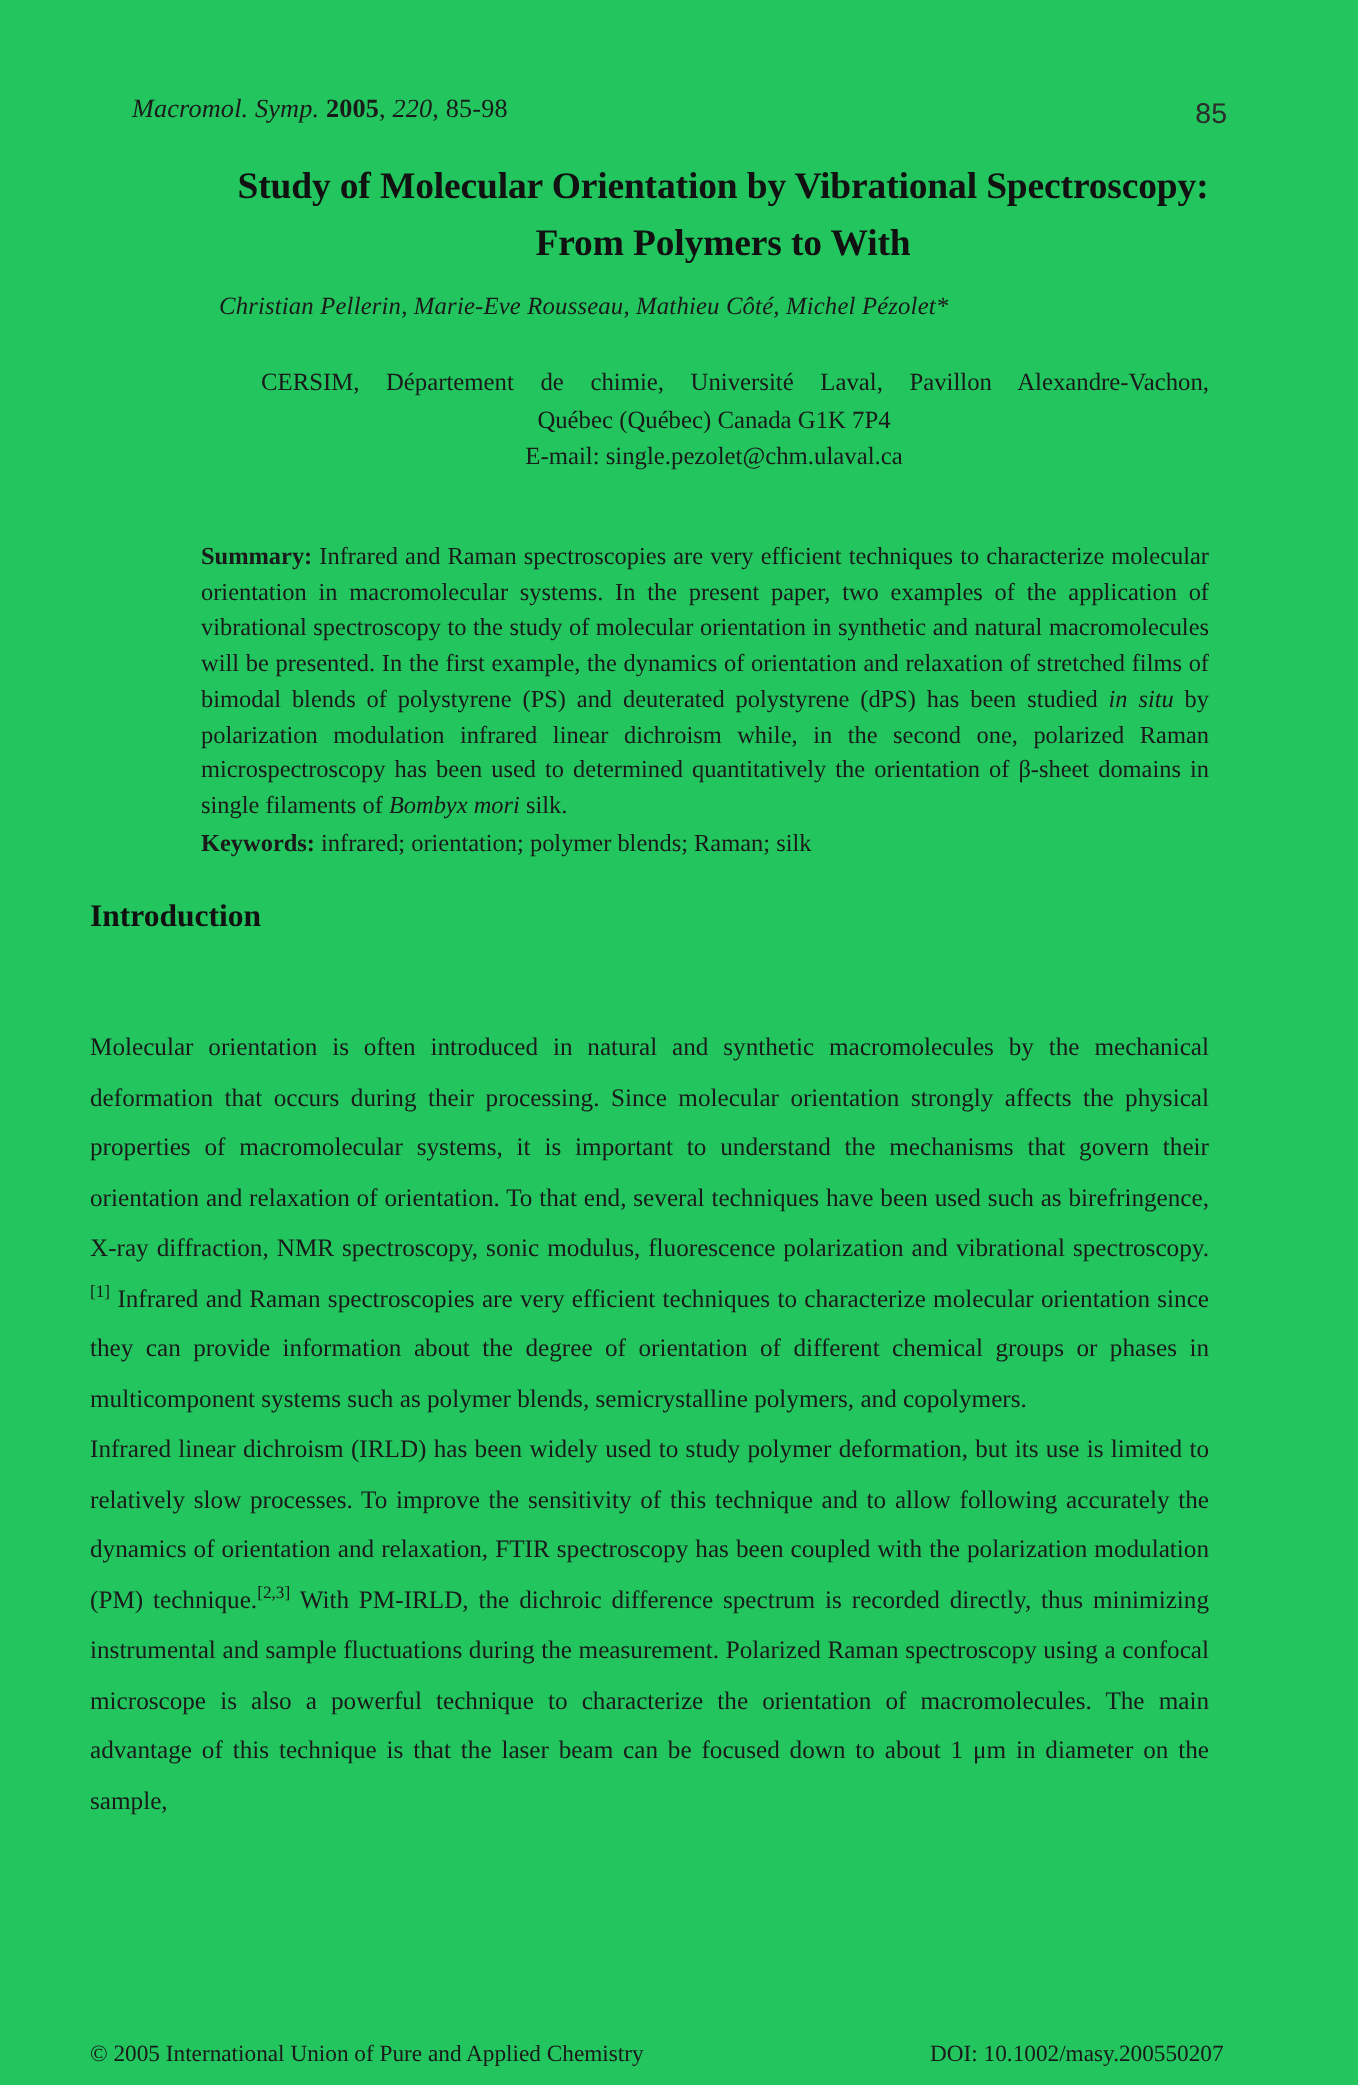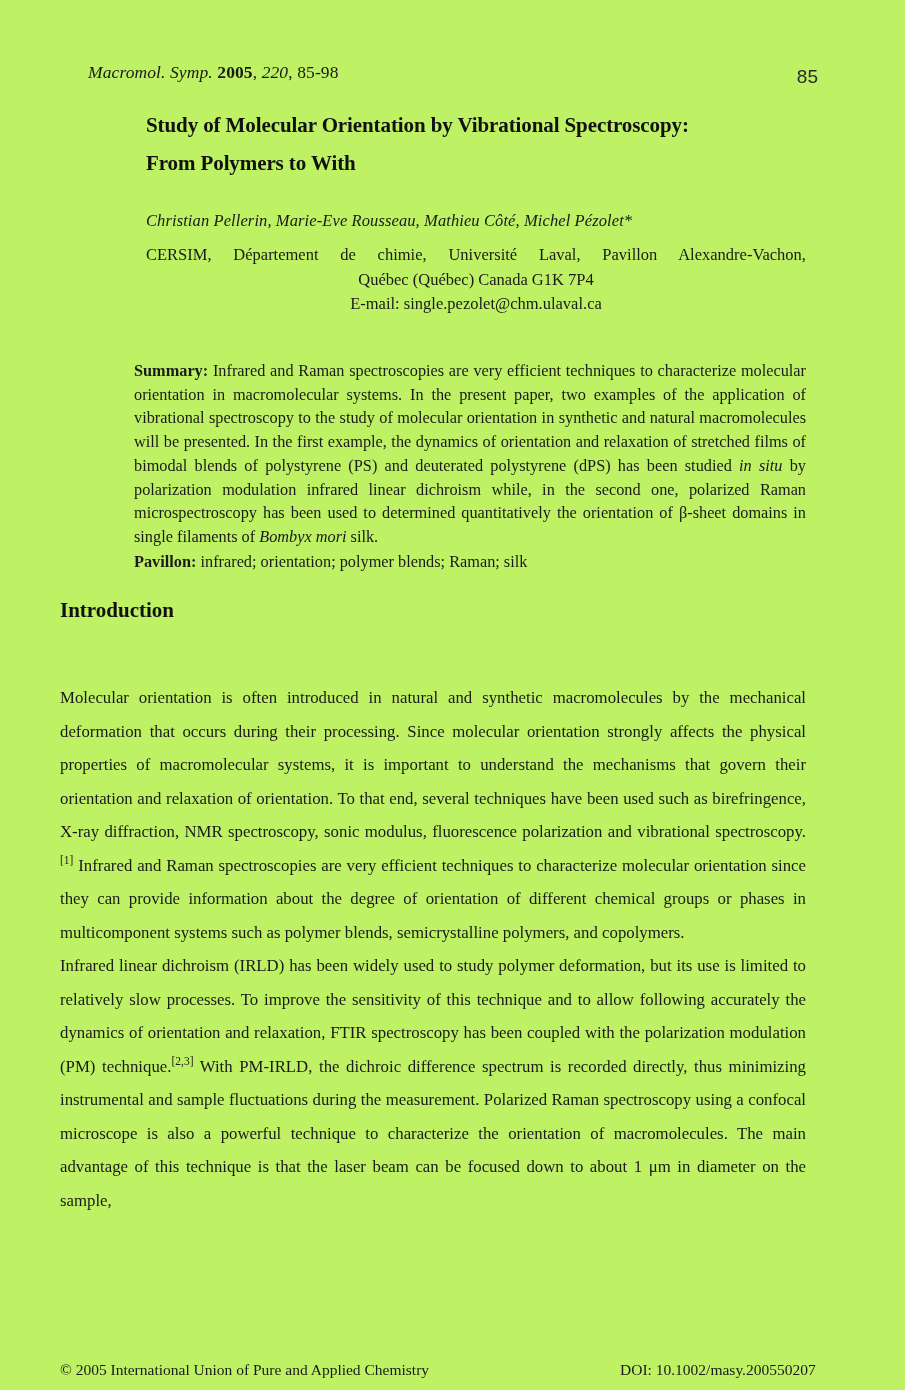--- a/index.html
+++ b/index.html
@@ -15,21 +15,21 @@
     font-family: "Liberation Serif", "DejaVu Serif", serif;
     color: #1a1a1a;
     overflow: hidden;
   }
 
   .page {
     position: absolute;
     left: 0; top: 0;
     width: 905px;
     height: 1390px;
-    background: #bef264;
+    background: #22c55e;
   }
 
   
   .runhead {
     position: absolute;
     left: 88px;
     top: 62px;
     width: 730px;
     height: 24px;
   }
@@ -64,50 +64,52 @@
   }
 
   
   .title-block {
     position: absolute;
     left: 146px;
     top: 106px;
     width: 672px;
   }
   .title-line {
-    font-size: 21px;
+    font-size: 25px;
     font-weight: bold;
     line-height: 38px;
     letter-spacing: -0.1px;
     color: #111;
+    text-align: center;
   }
 
   
   .authors {
     position: absolute;
     left: 146px;
-    top: 211px;
+    top: 194px;
     width: 672px;
     font-size: 16.5px;
     font-style: italic;
     letter-spacing: 0.1px;
   }
 
   
   .affiliation {
     position: absolute;
     left: 146px;
     top: 243px;
     width: 660px;
     font-size: 16.5px;
     line-height: 24.5px;
   }
   .affil-justified {
     text-align: justify;
     text-align-last: justify;
+    margin-left: 28px;
   }
   .affil-plain { text-align: center; }
 
   
   .summary {
     position: absolute;
     left: 134px;
     top: 331px;
     width: 672px;
     font-size: 16.3px;
@@ -200,21 +202,21 @@
   <div class="authors">Christian Pellerin, Marie-Eve Rousseau, Mathieu Côté, Michel Pézolet*</div>
 
   <div class="affiliation">
     <div class="affil-justified">CERSIM, Département de chimie, Université Laval, Pavillon Alexandre-Vachon,</div>
     <div class="affil-plain">Québec (Québec) Canada G1K 7P4</div>
     <div class="affil-plain">E-mail: single.pezolet@chm.ulaval.ca</div>
   </div>
 
   <div class="summary"><b>Summary:</b><span> Infrared and Raman spectroscopies are very efficient techniques to characterize molecular orientation in macromolecular systems. In the present paper, two examples of the application of vibrational spectroscopy to the study of molecular orientation in synthetic and natural macromolecules will be presented. In the first example, the dynamics of orientation and relaxation of stretched films of bimodal blends of polystyrene (PS) and deuterated polystyrene (dPS) has been studied </span><i>in situ</i><span> by polarization modulation infrared linear dichroism while, in the second one, polarized Raman microspectroscopy has been used to determined quantitatively the orientation of  β-sheet domains in single filaments of </span><i>Bombyx mori</i><span> silk.</span></div>
 
-  <div class="keywords"><b>Pavillon:</b><span> infrared; orientation; polymer blends; Raman; silk</span></div>
+  <div class="keywords"><b>Keywords:</b><span> infrared; orientation; polymer blends; Raman; silk</span></div>
 
   <div class="section-heading">Introduction</div>
 
   <div class="body-block">
     <p><span>Molecular orientation is often introduced in natural and synthetic macromolecules by the mechanical deformation that occurs during their processing. Since molecular orientation strongly affects the physical properties of macromolecular systems, it is important to understand the mechanisms that govern their orientation and relaxation of orientation. To that end, several techniques have been used such as birefringence, X-ray diffraction, NMR spectroscopy, sonic modulus, fluorescence polarization and vibrational spectroscopy.</span><sup>[1]</sup><span> Infrared and Raman spectroscopies are very efficient techniques to characterize molecular orientation since they can provide information about the degree of orientation of different chemical groups or phases in multicomponent systems such as polymer blends, semicrystalline polymers, and copolymers.</span></p>
     <p><span>Infrared linear dichroism (IRLD) has been widely used to study polymer deformation, but its use is limited to relatively slow processes. To improve the sensitivity of this technique and to allow following accurately the dynamics of orientation and relaxation, FTIR spectroscopy has been coupled with the polarization modulation (PM) technique.</span><sup>[2,3]</sup><span> With PM-IRLD, the dichroic difference spectrum is recorded directly, thus minimizing instrumental and sample fluctuations during the measurement. Polarized Raman spectroscopy using a confocal microscope is also a powerful technique to characterize the orientation of macromolecules. The main advantage of this technique is that the laser beam can be focused down to about 1 μm in diameter on the sample,</span></p>
   </div>
 
   <div class="footer">
     <div class="footer-copyright">© 2005 International Union of Pure and Applied Chemistry</div>

